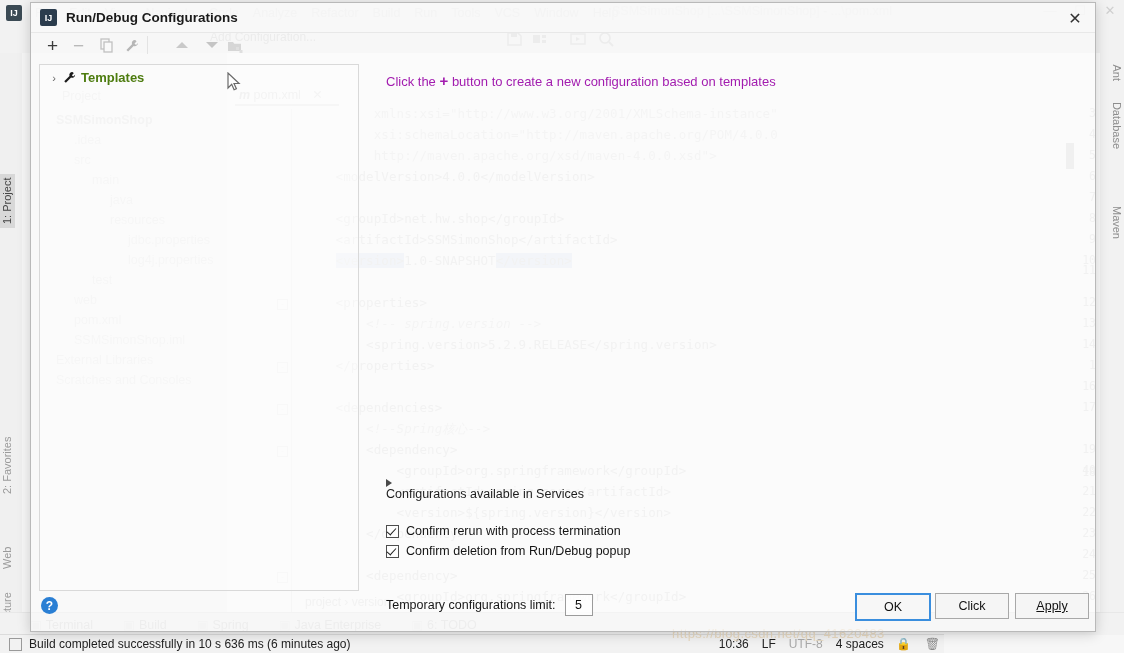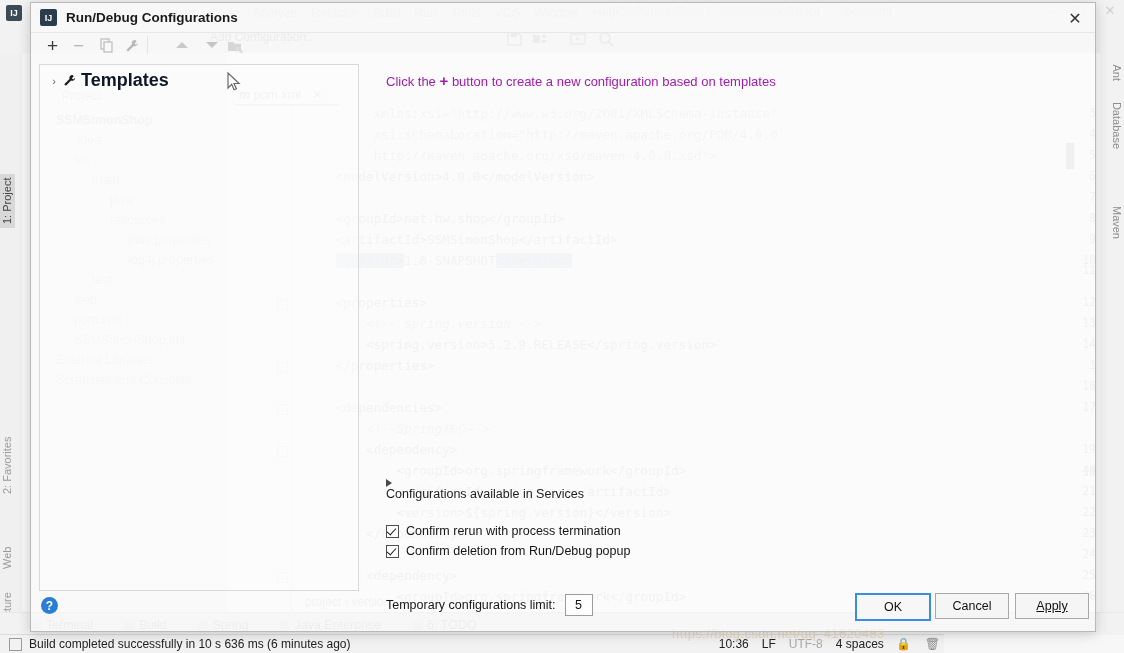--- a/index.html
+++ b/index.html
@@ -144,21 +144,21 @@
 
   .cursor{position:absolute;left:196px;top:40px;}
 
   .tree-panel{
     position:absolute;left:8px;top:61px;width:318px;height:525px;
     background:rgba(255,255,255,0.35);border:1px solid #d9d9d9;
   }
   .tmpl-row{position:absolute;left:6px;top:5px;display:flex;align-items:center;}
   .tmpl-arrow{color:#666;font-size:11px;width:16px;text-align:center;}
   .tmpl-wrench{margin:0 4px 0 0;}
-  .tmpl-label{font-size:18px;font-weight:bold;color:#0f172a;}
+  .tmpl-label{font-size:13px;font-weight:bold;color:#4d7c0f;}
 
   .right-pane{position:absolute;left:330px;top:61px;right:8px;bottom:42px;}
   .hint{position:absolute;left:25px;top:8px;font-size:13px;color:#a21caf;white-space:nowrap;}
   .hint .plus{font-weight:bold;font-size:15px;}
 
   .svc-row{position:absolute;left:25px;top:415px;display:flex;align-items:flex-start;flex-direction:column;}
   .svc-arrow{width:0;height:0;border-top:4.5px solid transparent;border-bottom:4.5px solid transparent;
              border-left:6px solid #4a4a4a;margin-right:7px;}
   .svc-txt{font-size:12.5px;color:#1c1c1c;white-space:nowrap;}
 
@@ -440,18 +440,18 @@
 
     <div class="tcl-row">
       <span class="tcl-label">Temporary configurations limit:</span>
       <input class="tcl-input" type="text" value="5" style="">
     </div>
   </div>
 
   <div class="dlg-footer">
     <div class="help-badge">?</div>
     <div class="btn primary" id="btn-ok">OK</div>
-    <div class="btn" id="btn-cancel">Cancel</div>
+    <div class="btn" id="btn-cancel">Click</div>
     <div class="btn" id="btn-apply">
         <u>Apply</u>
       </div>
   </div>
 </div>
 
 </body></html>

